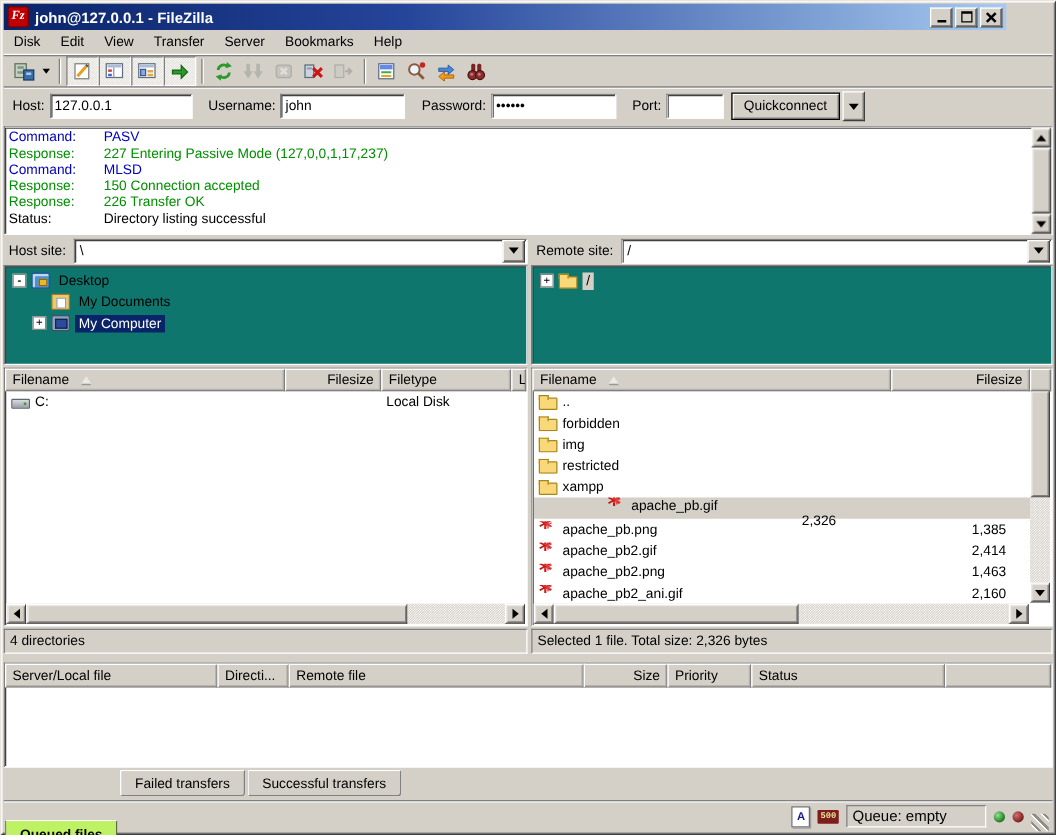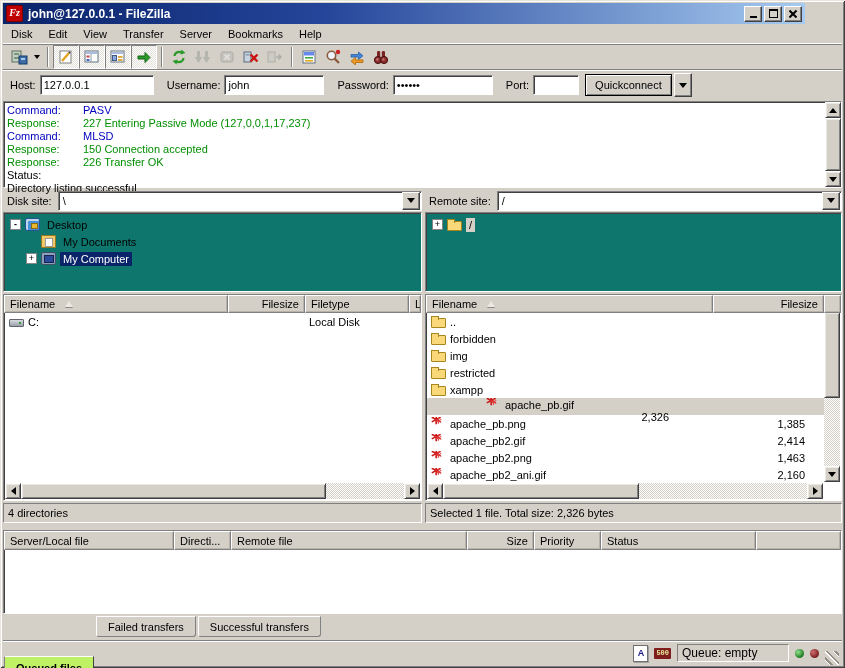--- a/index.html
+++ b/index.html
@@ -290,39 +290,39 @@
       <div class="log-line" style="color: rgb(0, 143, 0);">
         <span class="log-label">Response:</span>
         <span>150 Connection accepted</span>
       </div>
 
       <div class="log-line" style="color: rgb(0, 143, 0);">
         <span class="log-label">Response:</span>
         <span>226 Transfer OK</span>
       </div>
 
-      <div class="log-line" style="color: rgb(0, 0, 0); flex-direction: column;">
+      <div class="log-line" style="color: rgb(0, 0, 0);">
         <span class="log-label">Status:</span>
         <span>Directory listing successful</span>
       </div>
     </div>
   <div class="vsb" style="top:102px;left:825px;height:85px;position:fixed;">
     <div class="sb-btn" style="top:0;left:0;">
         <div class="tri-up"></div>
       </div>
     <div class="sb-thumb" style="top:16px;left:0;width:16px;height:53px;"></div>
     <div class="sb-btn" style="top:69px;left:0;">
         <div class="tri-down"></div>
       </div>
   </div>
 </div>
 
 <div class="pane pane-local">
   <div class="site-row">
-    <span class="site-label">Disk site:</span>
+    <span class="site-label">Host site:</span>
     <div class="combo">
       <span class="combo-value">\</span>
       <div class="combo-btn">
           <div class="tri-down"></div>
         </div>
     </div>
   </div>
   <div class="tree-box sunken">
 
       <div class="tree-row" style="margin-left: 2px;">

